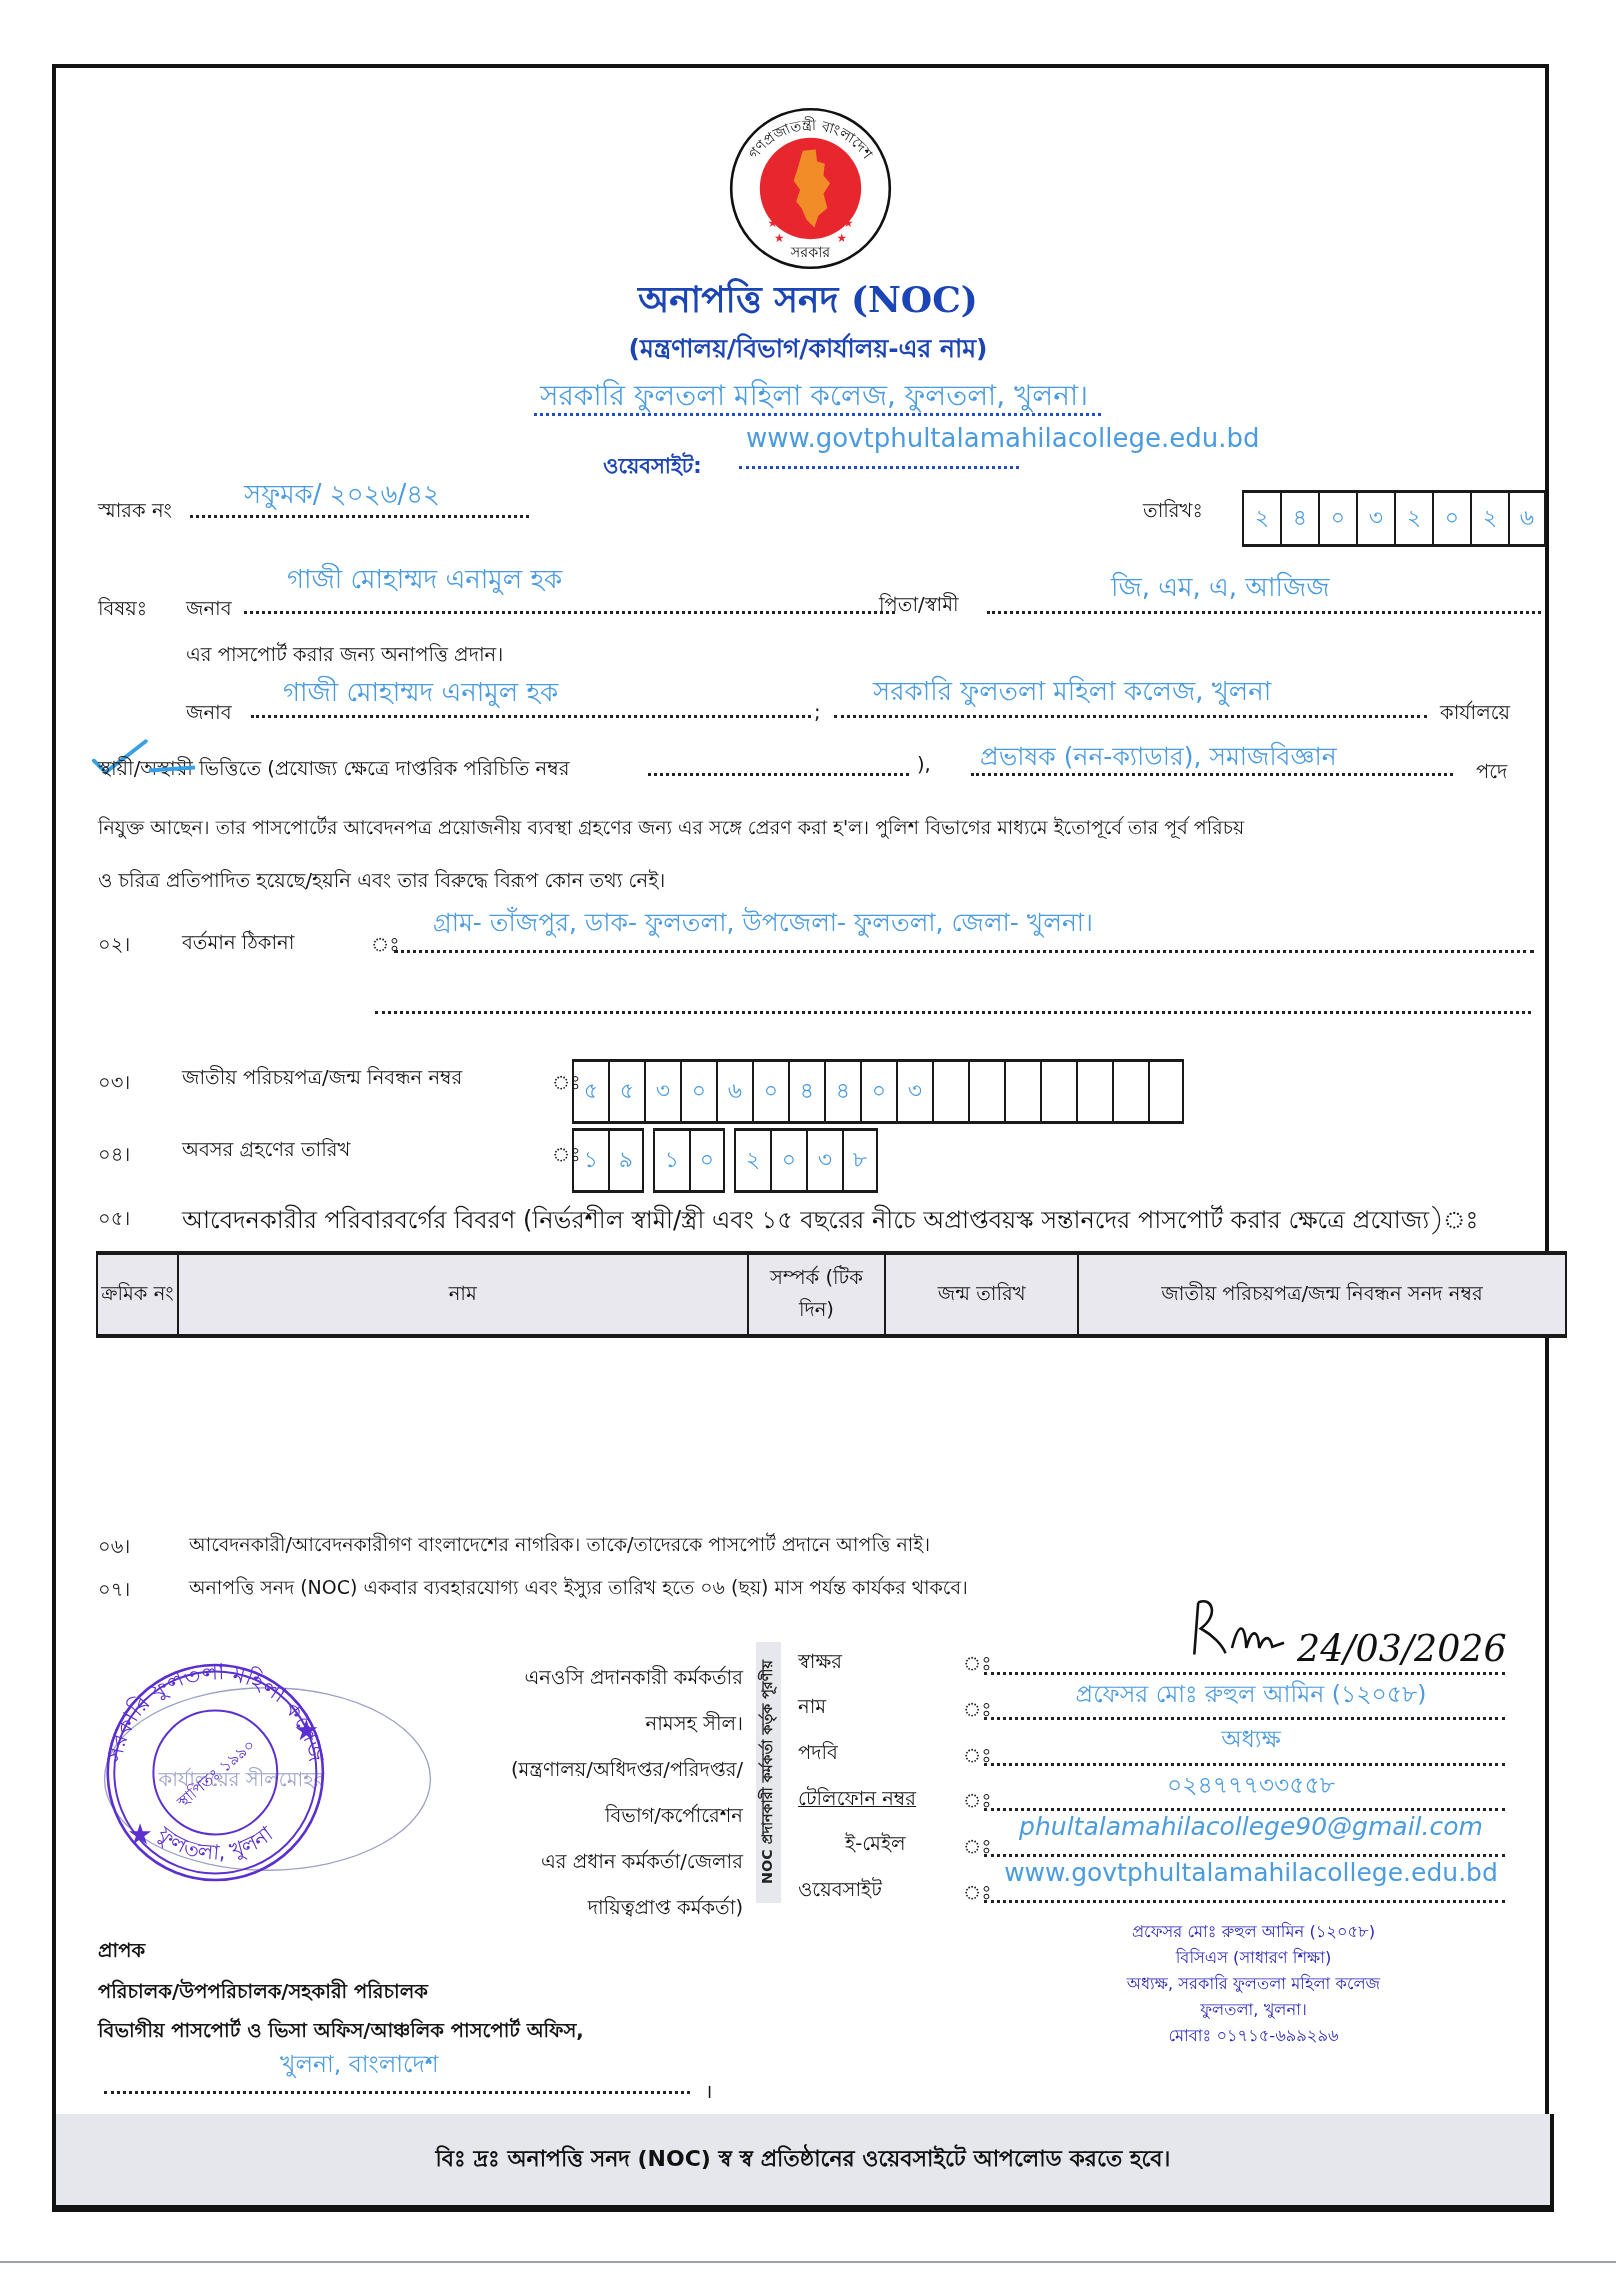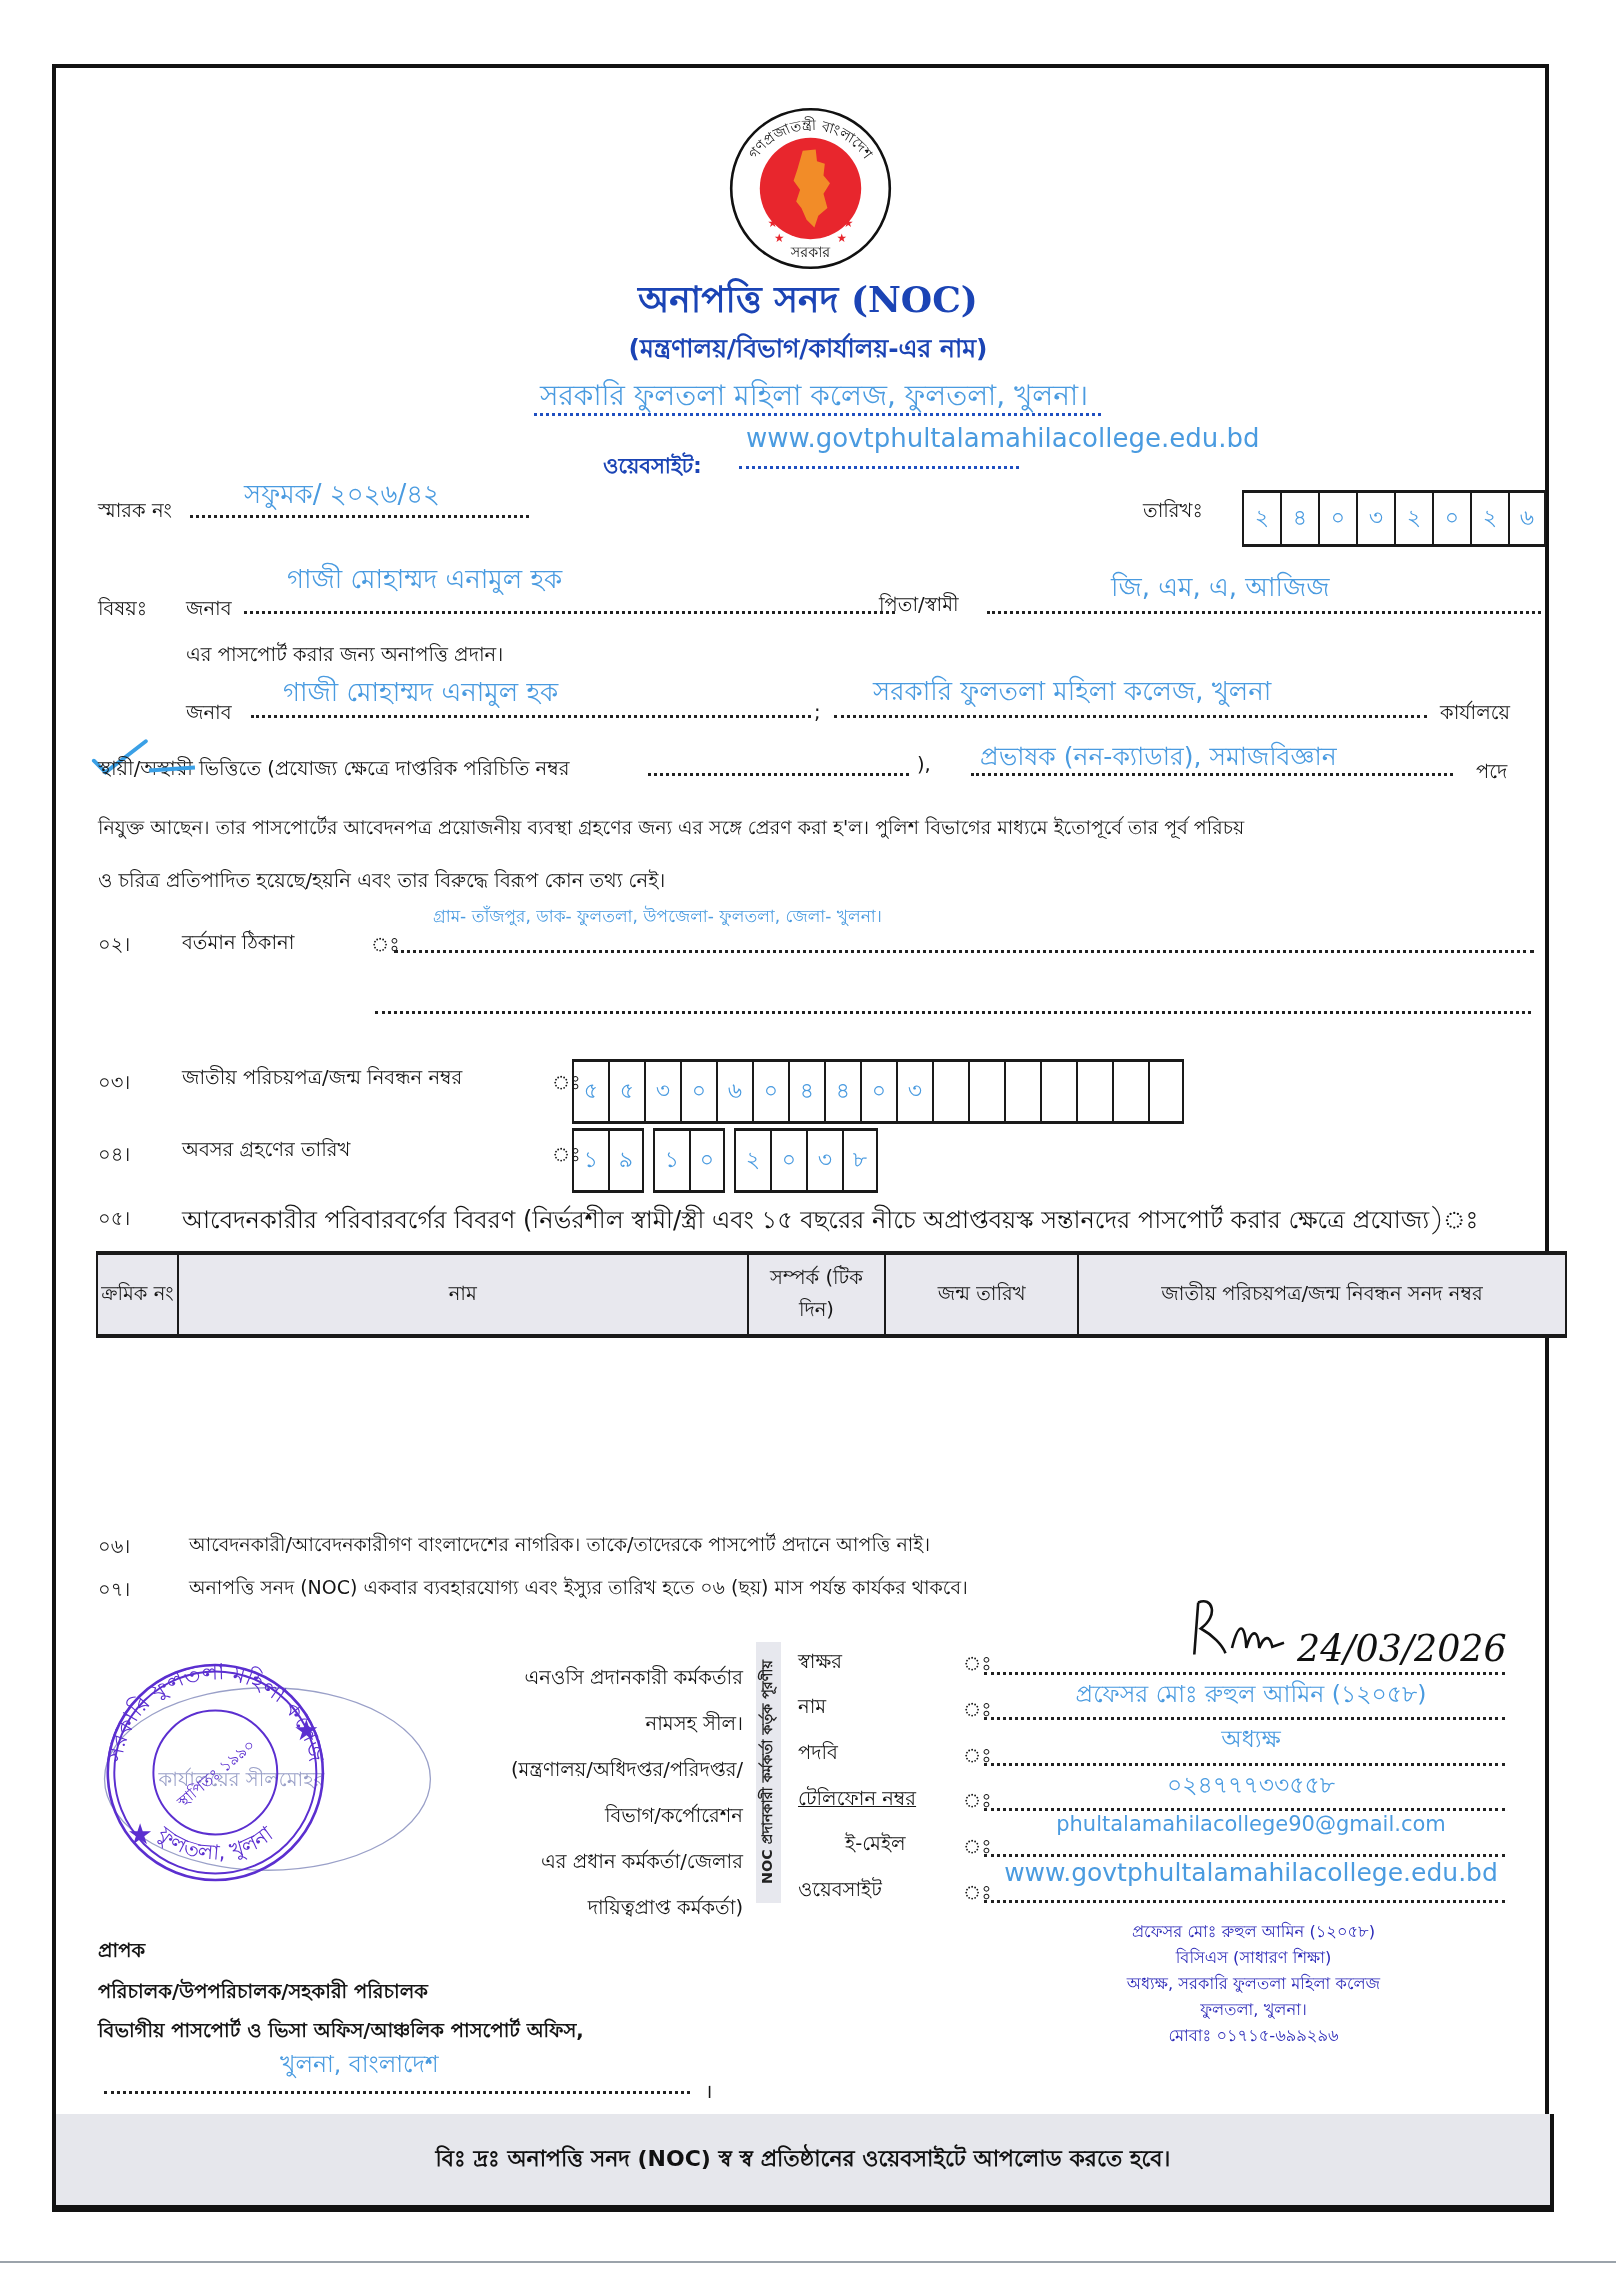--- a/index.html
+++ b/index.html
@@ -105,21 +105,21 @@
 <div class="abs fill" style="left:980px;top:737px;font-size:25px">প্রভাষক (নন-ক্যাডার), সমাজবিজ্ঞান</div>
 <div class="dots" style="left:971px;top:773px;width:482px"></div>
 <div class="abs lbl" style="left:1476px;top:757px">পদে</div>
 
 <div class="abs lbl" style="left:98px;top:813px;font-size:19px">নিযুক্ত আছেন। তার পাসপোর্টের আবেদনপত্র প্রয়োজনীয় ব্যবস্থা গ্রহণের জন্য এর সঙ্গে প্রেরণ করা হ'ল। পুলিশ বিভাগের মাধ্যমে  ইতোপূর্বে তার পূর্ব পরিচয়</div>
 <div class="abs lbl" style="left:98px;top:866px">ও চরিত্র প্রতিপাদিত হয়েছে/হয়নি এবং তার বিরুদ্ধে বিরূপ কোন তথ্য নেই।</div>
 
 <div class="abs lbl" style="left:98px;top:930px">০২।</div>
 <div class="abs lbl" style="left:182px;top:928px">বর্তমান ঠিকানা</div>
 <div class="abs lbl" style="left:371px;top:930px">ঃ</div>
-<div class="abs fill" style="left:433px;top:903px;font-size:17px">গ্রাম- তাঁজপুর, ডাক- ফুলতলা, উপজেলা- ফুলতলা, জেলা- খুলনা।</div>
+<div class="abs fill" style="left:433px;top:903px;font-size:25px">গ্রাম- তাঁজপুর, ডাক- ফুলতলা, উপজেলা- ফুলতলা, জেলা- খুলনা।</div>
 <div class="dots" style="left:394px;top:950px;width:1140px"></div>
 <div class="dots" style="left:375px;top:1011px;width:1156px"></div>
 
 <div class="abs lbl" style="left:98px;top:1068px">০৩।</div>
 <div class="abs lbl" style="left:182px;top:1063px">জাতীয় পরিচয়পত্র/জন্ম নিবন্ধন নম্বর</div>
 <div class="abs lbl" style="left:552px;top:1068px">ঃ</div>
 <div class="boxrow" id="nidBoxes" style="left:572px;top:1059px">
     <div class="cell">৫</div>
     <div class="cell">৫</div>
     <div class="cell">৩</div>
@@ -226,21 +226,21 @@
     <div class="abs lbl" style="left: 963px; top: 1741px;">ঃ</div>
     <div class="dots" style="left: 984px; top: 1763px; width: 521px;"></div>
     <div class="abs fill" style="left: 984px; width: 534px; text-align: center; top: 1721px; font-size: 23.5px;">অধ্যক্ষ</div>
     <div class="abs lbl" style="left: 798px; top: 1784px; text-decoration: underline;">টেলিফোন নম্বর</div>
     <div class="abs lbl" style="left: 963px; top: 1786px;">ঃ</div>
     <div class="dots" style="left: 984px; top: 1808px; width: 521px;"></div>
     <div class="abs fill" style="left: 984px; width: 534px; text-align: center; top: 1767px; font-size: 23.5px;">০২৪৭৭৭৩৩৫৫৮</div>
     <div class="abs lbl" style="left: 798px; top: 1829px; margin-left: 47px;">ই-মেইল</div>
     <div class="abs lbl" style="left: 963px; top: 1832px;">ঃ</div>
     <div class="dots" style="left: 984px; top: 1854px; width: 521px;"></div>
-    <div class="abs fill" style="left: 984px; width: 534px; text-align: center; top: 1812px; font-size: 21px;">phultalamahilacollege90@gmail.com</div>
+    <div class="abs fill" style="left: 984px; width: 534px; text-align: center; top: 1812px; font-size: 25px; font-style: italic;">phultalamahilacollege90@gmail.com</div>
     <div class="abs lbl" style="left: 798px; top: 1875px;">ওয়েবসাইট</div>
     <div class="abs lbl" style="left: 963px; top: 1878px;">ঃ</div>
     <div class="dots" style="left: 984px; top: 1900px; width: 521px;"></div>
     <div class="abs fill" style="left: 984px; width: 534px; text-align: center; top: 1858px; font-size: 25px;">www.govtphultalamahilacollege.edu.bd</div>
   </div>
 
 <svg class="abs" style="left:1186px;top:1583px" width="339" height="104" viewBox="0 0 520 160">
   <path d="M12 110 L18 30 M18 30 C40 20 50 50 22 70 C40 80 55 95 60 108 M70 100 C80 60 90 60 92 100 C100 70 110 70 112 100 C120 80 128 80 132 98 L150 92" stroke="#111" stroke-width="4" fill="none"></path>
   <text x="170" y="120" font-size="56" fill="#111" font-style="italic" font-family="DejaVu Serif, serif">24/03/2026</text>
 </svg>

